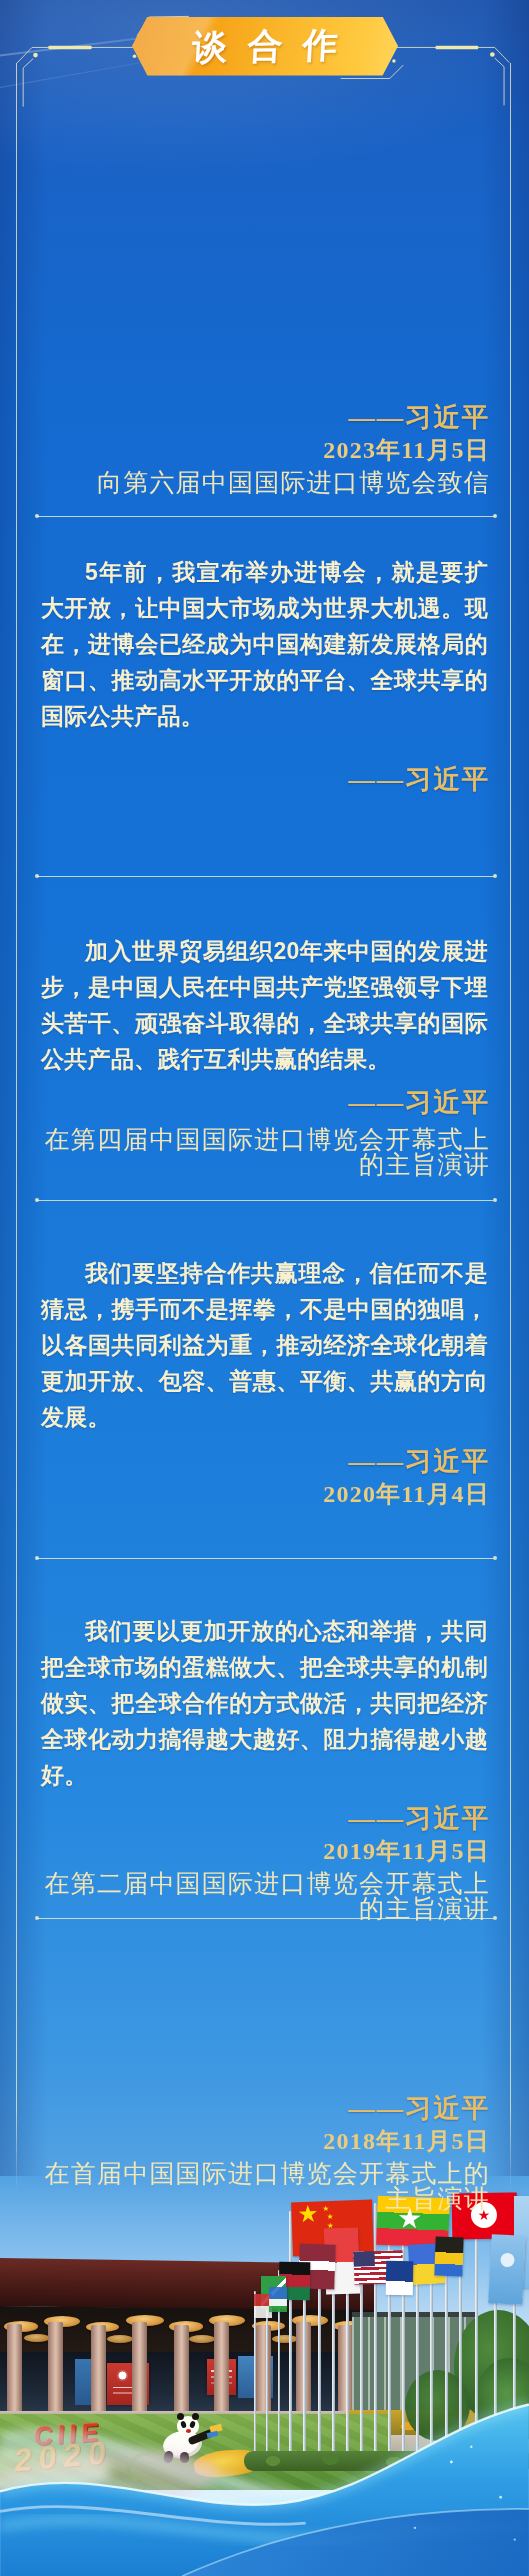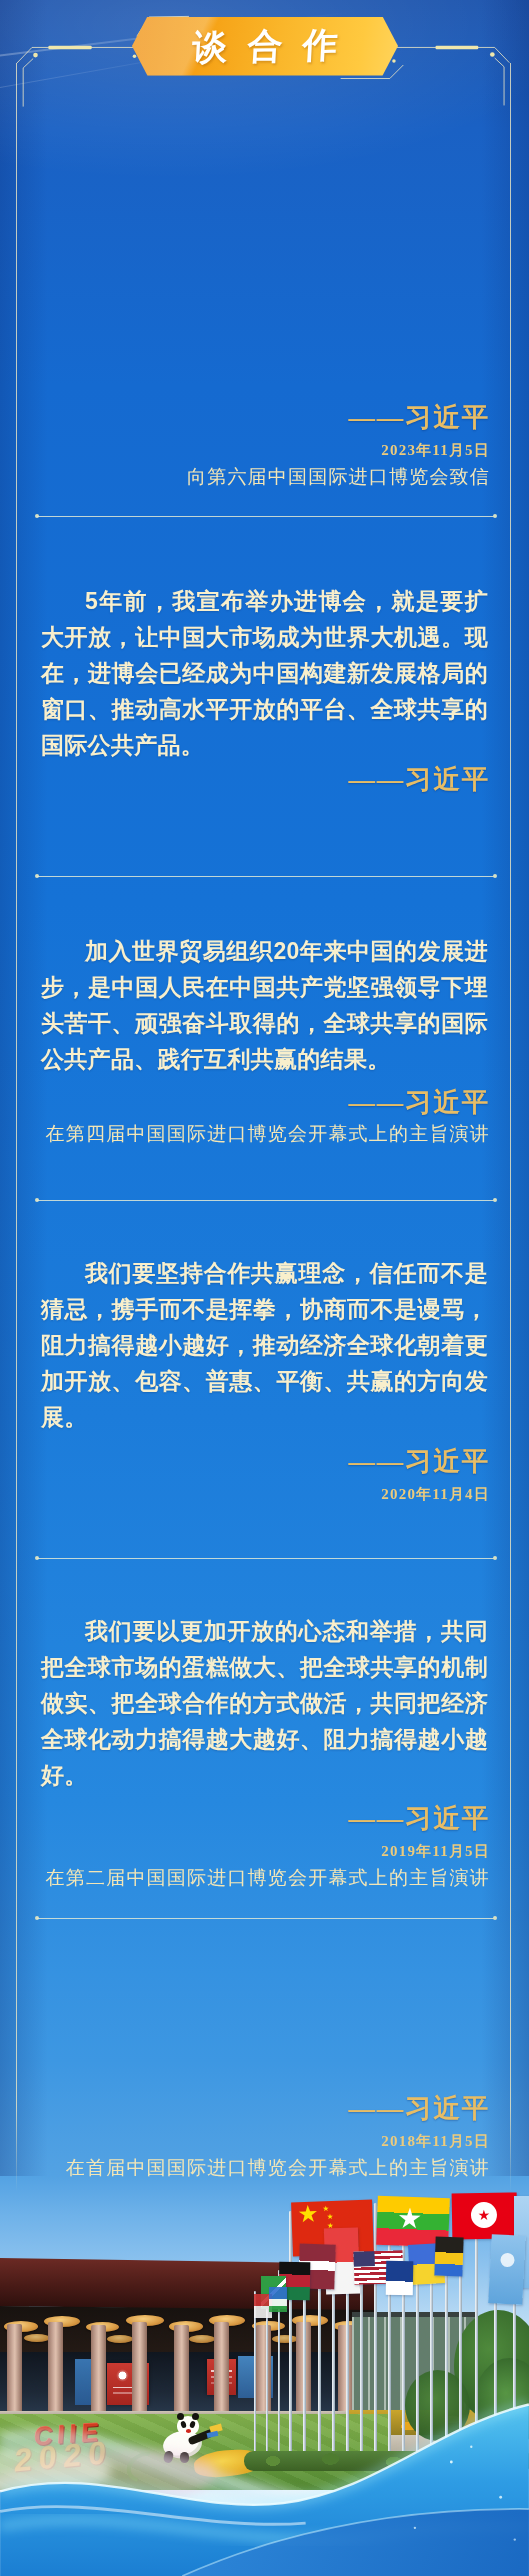--- a/index.html
+++ b/index.html
@@ -45,35 +45,35 @@
     text-shadow:0 1.2px 1.8px rgba(0,40,100,.25);
   }
   .attr{position:absolute;right:39px;left:39px;text-align:right;z-index:4;}
   .attr .sig{
     font-family:"Liberation Serif","DejaVu Serif",serif;
     color:#e7bd66;font-size:26.5px;line-height:31px;font-weight:700;letter-spacing:1.8px;
     text-shadow:0 1.2px 1.8px rgba(0,30,90,.3);
   }
   .attr .date{
     font-family:"Liberation Serif","DejaVu Serif",serif;
-    color:#eccb7d;font-size:15px;line-height:22.3px;font-weight:600;letter-spacing:1.2px;margin-top:5.9px;
+    color:#eccb7d;font-size:24px;line-height:22.3px;font-weight:600;letter-spacing:1.2px;margin-top:5.9px;
   }
   .attr .src{
     font-family:"Liberation Serif","DejaVu Serif",serif;
-    color:#f3e6b6;font-size:19px;line-height:25px;font-weight:400;letter-spacing:1.2px;margin-top:3px;
+    color:#f3e6b6;font-size:25px;line-height:25px;font-weight:400;letter-spacing:1.2px;margin-top:9px;
   }
   .divider{position:absolute;left:35px;width:462px;height:4.7px;z-index:4;}
   .divider .line{position:absolute;left:1.8px;right:1.8px;top:1.8px;height:0.8px;background:rgba(223,233,214,.85);}
   .divider:before,.divider:after{
     content:"";position:absolute;top:0;width:4.1px;height:4.1px;border-radius:50%;background:#d6e0c4;
   }
   .divider:before{left:0;} .divider:after{right:0;}
 
   .q1{top:116px;} .a1{top:402px;} .d1{top:514px;}
-  .q2{top:560px;} .a2{top:764px;} .d2{top:874px;}
+  .q2{top:531px;} .a2{top:764px;} .d2{top:874px;}
   .q3{top:910px;} .a3{top:1087px;} .d3{top:1198px;}
   .q4{top:1232px;} .a4{top:1446px;} .d4{top:1556px;}
   .q5{top:1590px;} .a5{top:1803px;} .d5{top:1916px;}
   .q6{top:1950px;} .a6{top:2093px;}
 
   
   .photo{position:absolute;left:0;top:2176px;width:529px;height:400px;z-index:2;overflow:hidden;}
   .photo .sky{position:absolute;inset:0;
     background:linear-gradient(180deg,#53a2e3 0%,#6fb2e9 10%,#8cc2ee 22%,#b3d7f3 34%,#d8ebf9 46%,#e9f4fc 58%,#eef6fd 100%);}
   
@@ -379,21 +379,21 @@
 
   <p class="quote q3">加入世界贸易组织20年来中国的发展进步，是中国人民在中国共产党坚强领导下埋头苦干、顽强奋斗取得的，全球共享的国际公共产品、践行互利共赢的结果。</p>
   <div class="attr a3">
     <div class="sig">——习近平</div>
     <div class="src">在第四届中国国际进口博览会开幕式上的主旨演讲</div>
   </div>
   <div class="divider d3">
       <div class="line"></div>
     </div>
 
-  <p class="quote q4">我们要坚持合作共赢理念，信任而不是猜忌，携手而不是挥拳，协商而不是谩骂，阻力搞得越小越好，推动经济全球化朝着更加开放、包容、普惠、平衡、共赢的方向发展。</p>
+  <p class="quote q4">我们要坚持合作共赢理念，信任而不是猜忌，携手而不是挥拳，不是中国的独唱，以各国共同利益为重，推动经济全球化朝着更加开放、包容、普惠、平衡、共赢的方向发展。</p>
   <div class="attr a4">
     <div class="sig">——习近平</div>
     <div class="date">2020年11月4日</div>
   </div>
   <div class="divider d4">
       <div class="line"></div>
     </div>
 
   <p class="quote q5">我们要以更加开放的心态和举措，共同把全球市场的蛋糕做大、把全球共享的机制做实、把全球合作的方式做活，共同把经济全球化动力搞得越大越好、阻力搞得越小越好。</p>
   <div class="attr a5">

